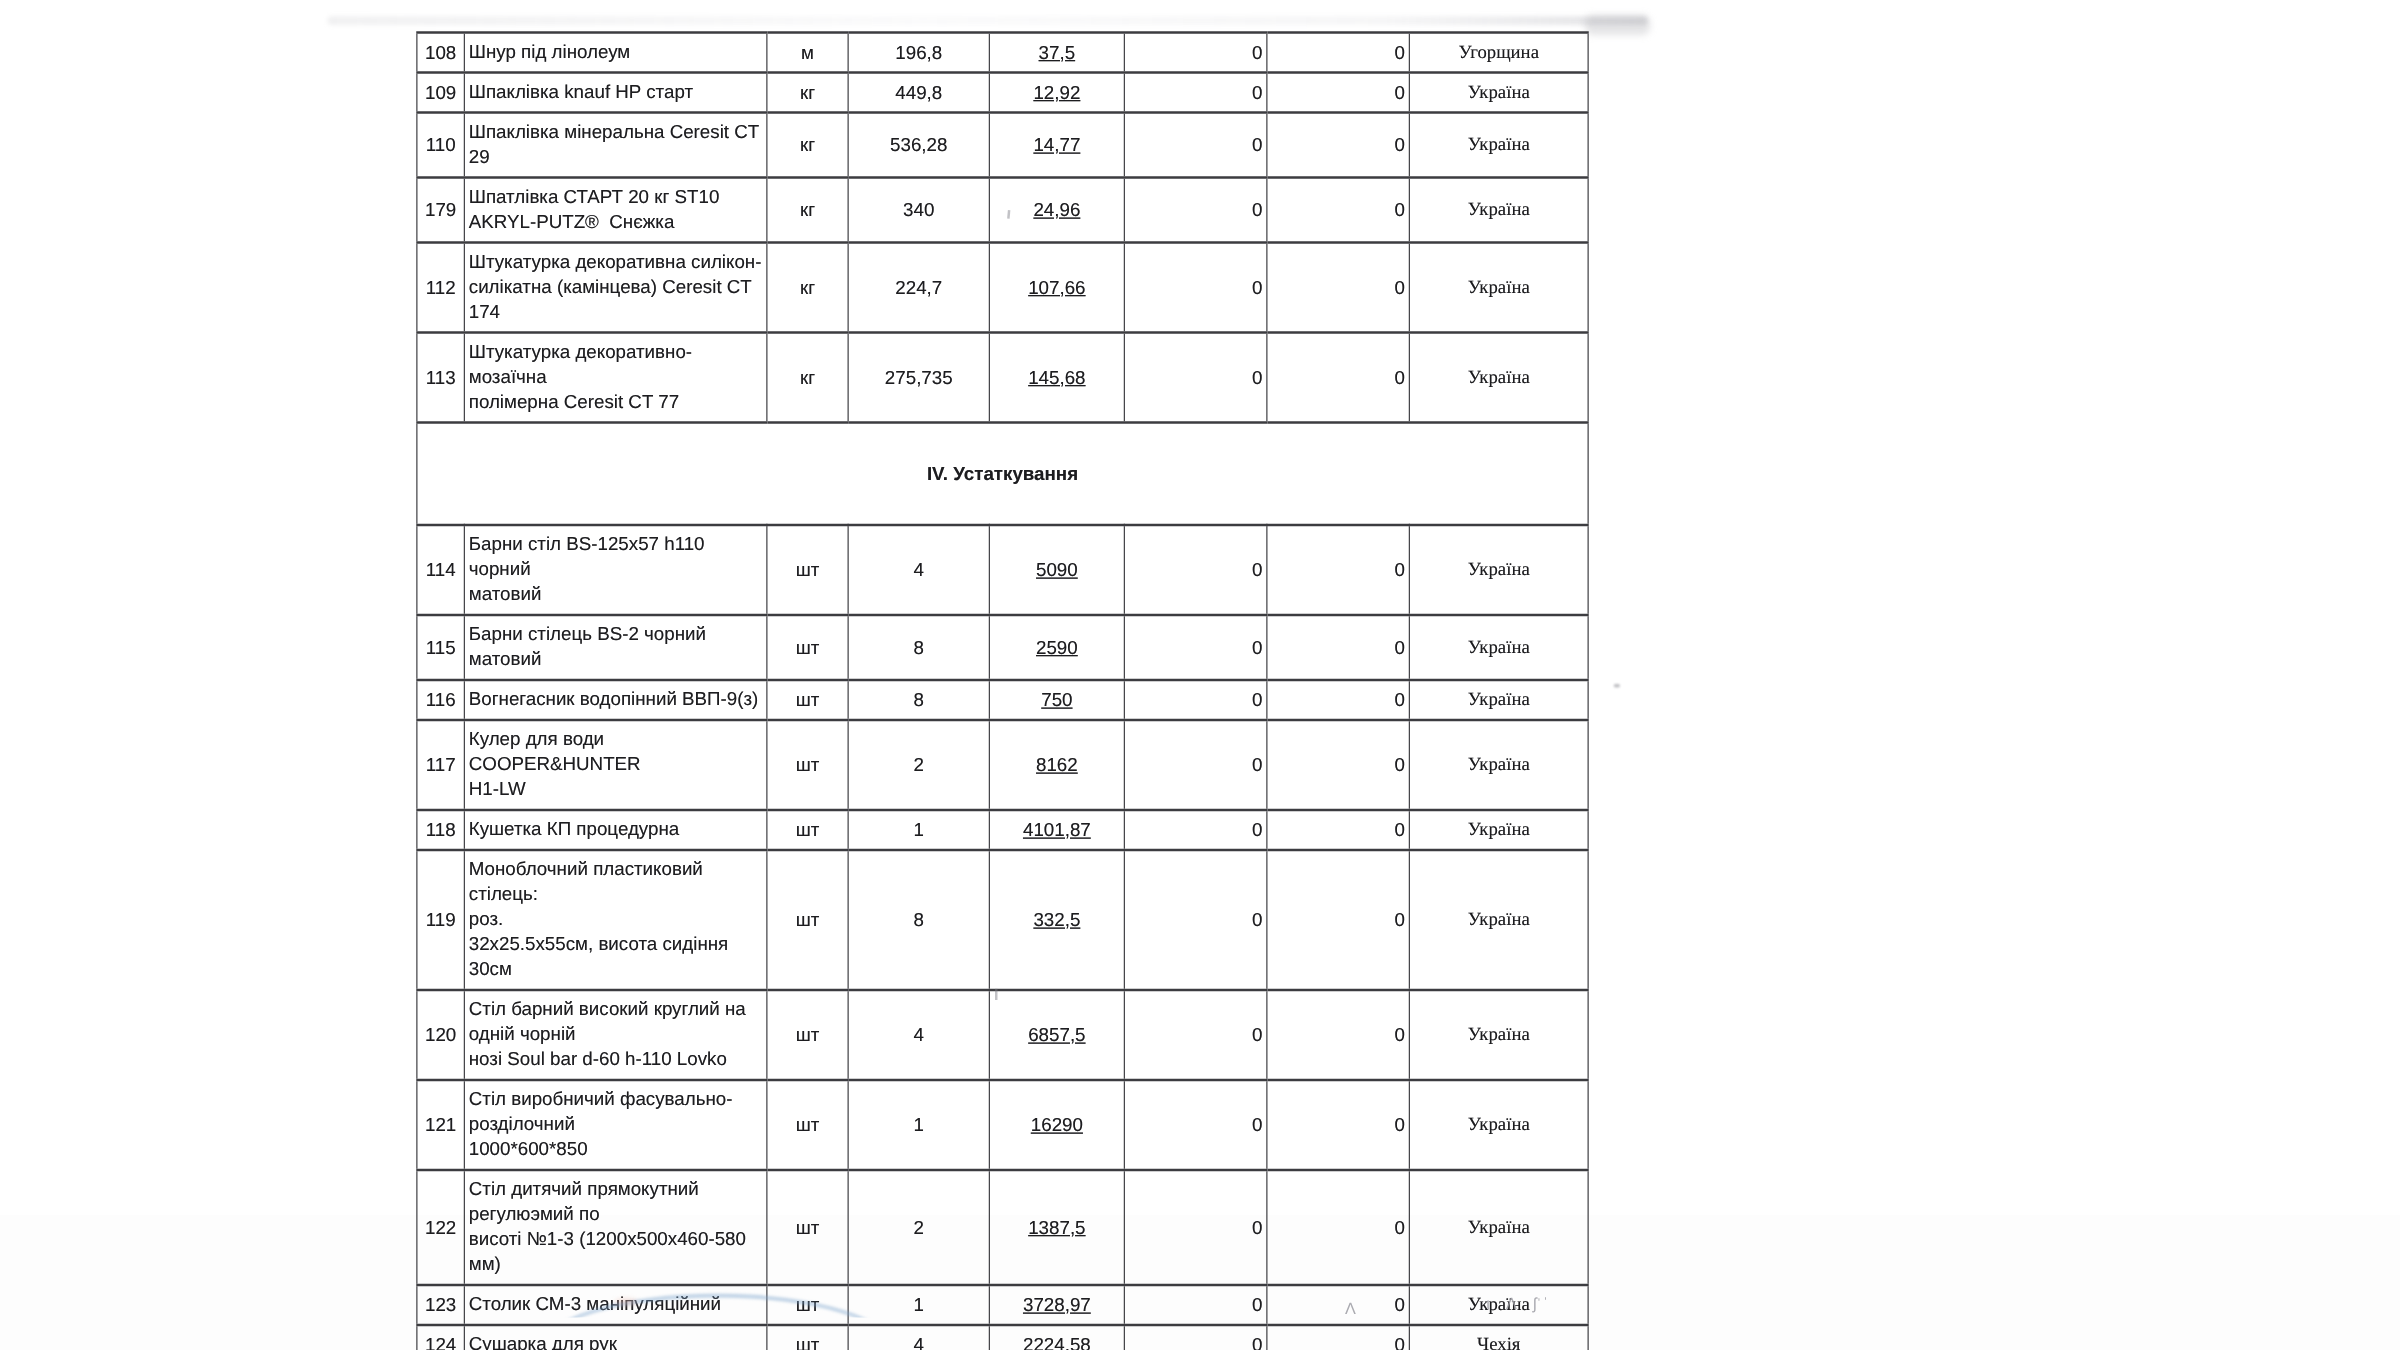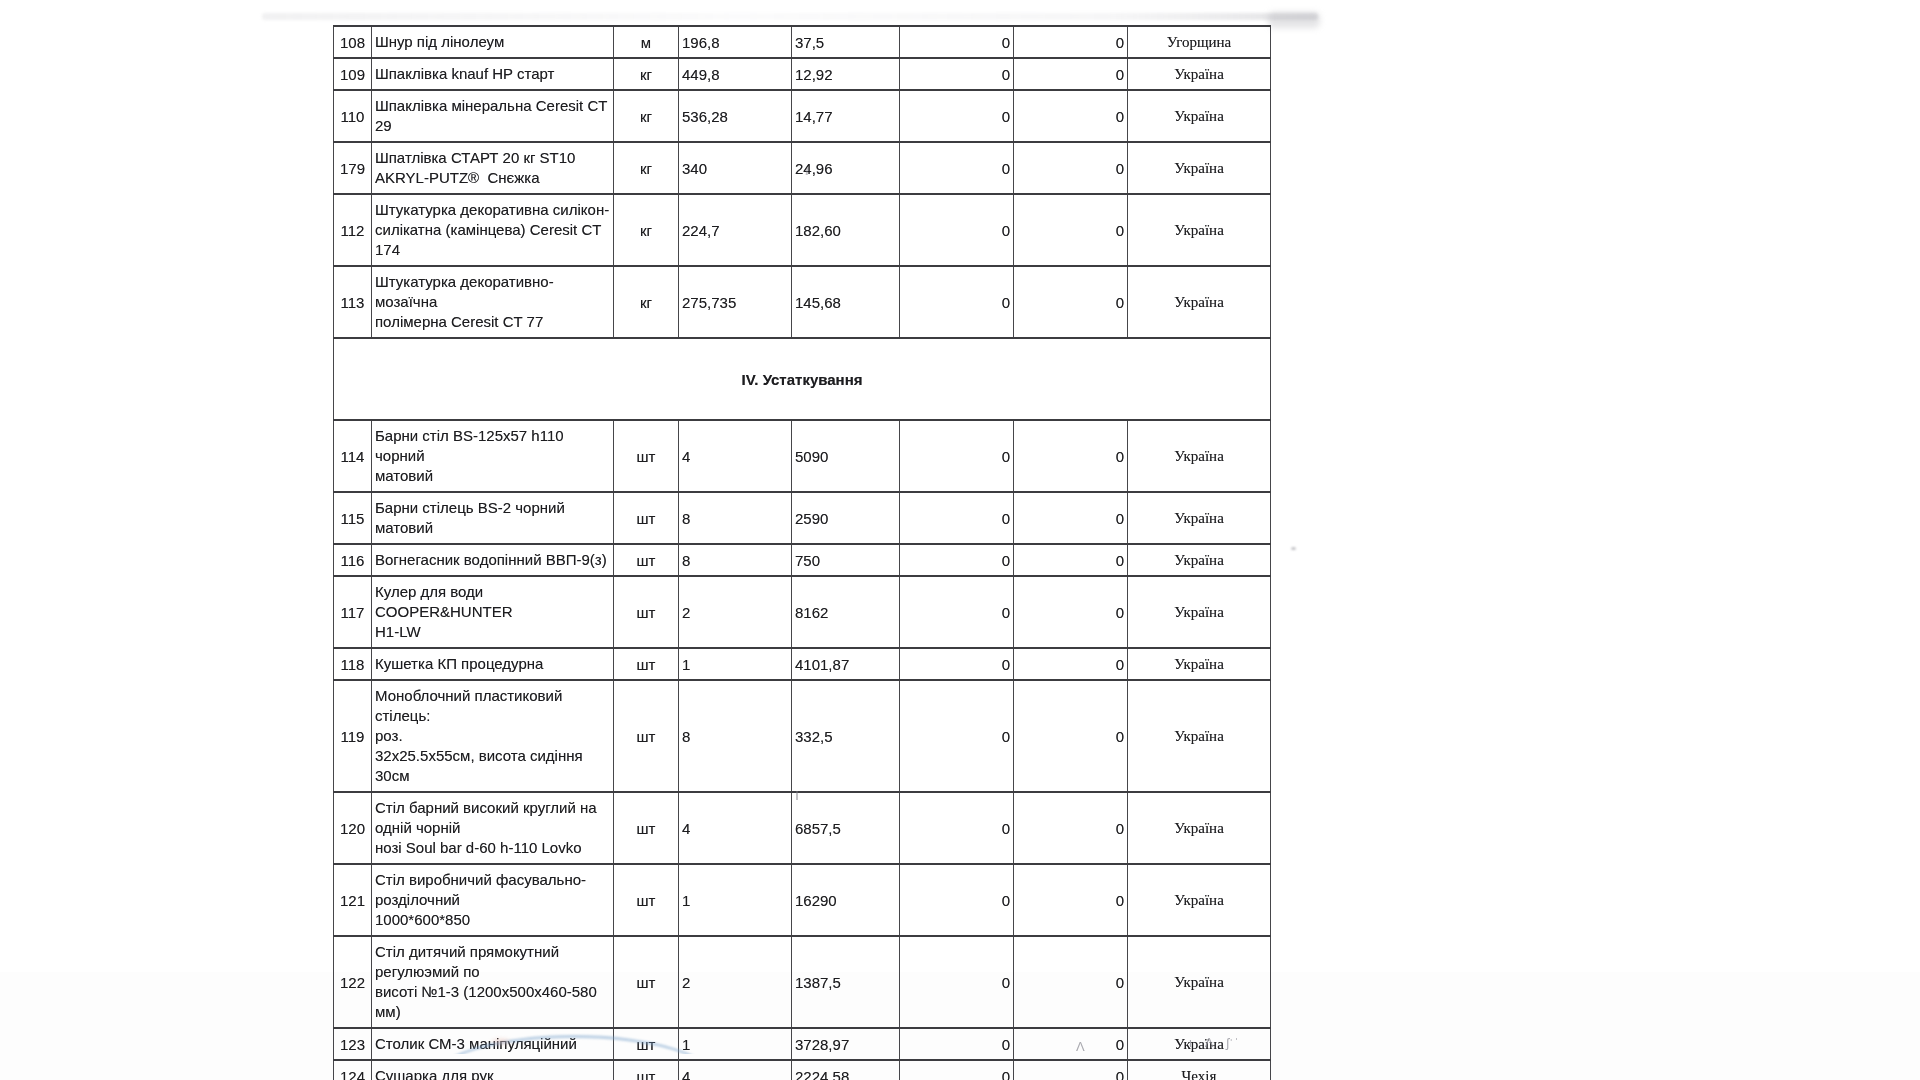--- a/index.html
+++ b/index.html
@@ -45,22 +45,22 @@
     border-left: 1.5px solid #46464a;
     border-right: 1.5px solid #46464a;
     vertical-align: middle;
     padding: 5px 3px;
     text-shadow: 0 0 0.5px rgba(29,29,32,0.5);
   }
   .cell-no      { text-align: center; }
   .cell-name    { text-align: left; padding-left: 5px; padding-right: 4px;
                   white-space: pre-wrap; line-height: 20px; }
   .cell-unit    { text-align: center; }
-  .cell-qty     { }
-  .cell-price   { text-align: left; padding-right: 3px; }
+  .cell-qty     { text-align: center; }
+  .cell-price   { text-align: center; padding-right: 3px; text-decoration: underline; }
   .cell-zero-1  { text-align: right; padding-right: 4px; }
   .cell-zero-2  { text-align: right; padding-right: 4px; }
   .cell-country { text-align: center; font-family: Liberation Serif, serif; }
   .section-cell {
     text-align: center;
     font-weight: bold;
     height: 70px;
     padding: 0;
   }
   
@@ -169,21 +169,21 @@
           <td class="cell-zero-2">0</td>
           <td class="cell-country">Україна</td>
         </tr>
         <tr>
           <td class="cell-no">112</td>
           <td class="cell-name">Штукатурка декоративна силікон-
 силікатна (камінцева) Ceresit CT
 174</td>
           <td class="cell-unit">кг</td>
           <td class="cell-qty">224,7</td>
-          <td class="cell-price">182,60</td>
+          <td class="cell-price">107,66</td>
           <td class="cell-zero-1">0</td>
           <td class="cell-zero-2">0</td>
           <td class="cell-country">Україна</td>
         </tr>
         <tr>
           <td class="cell-no">113</td>
           <td class="cell-name">Штукатурка декоративно-мозаїчна
 полімерна Ceresit CT 77</td>
           <td class="cell-unit">кг</td>
           <td class="cell-qty">275,735</td>

